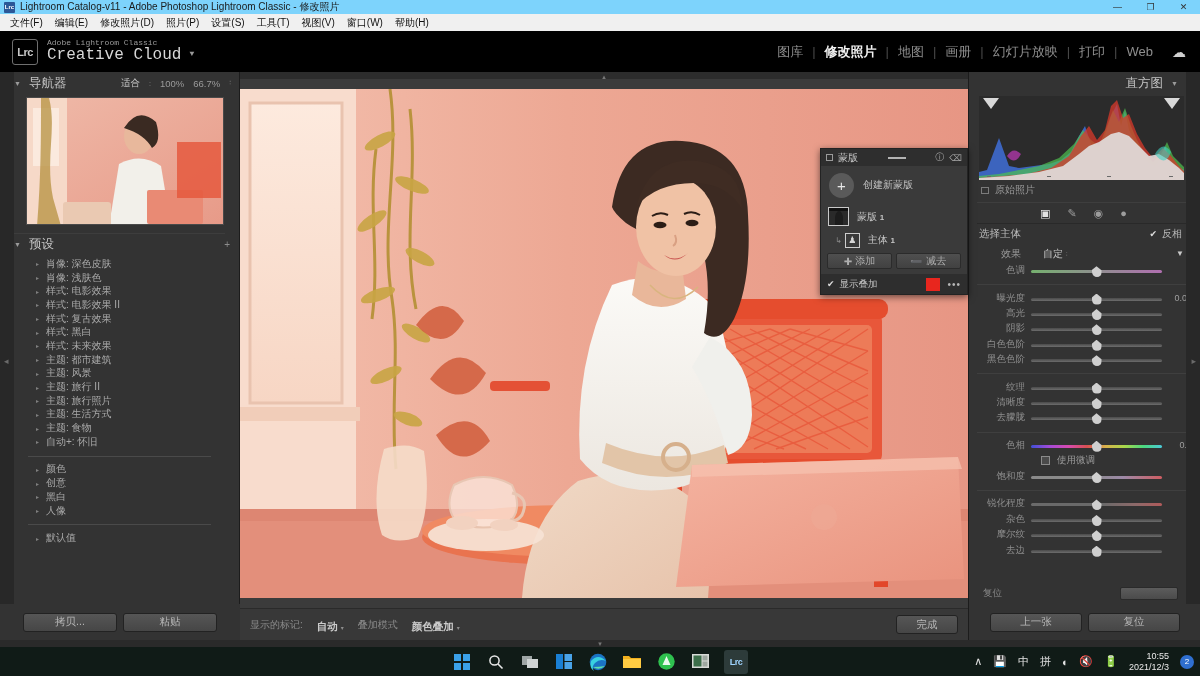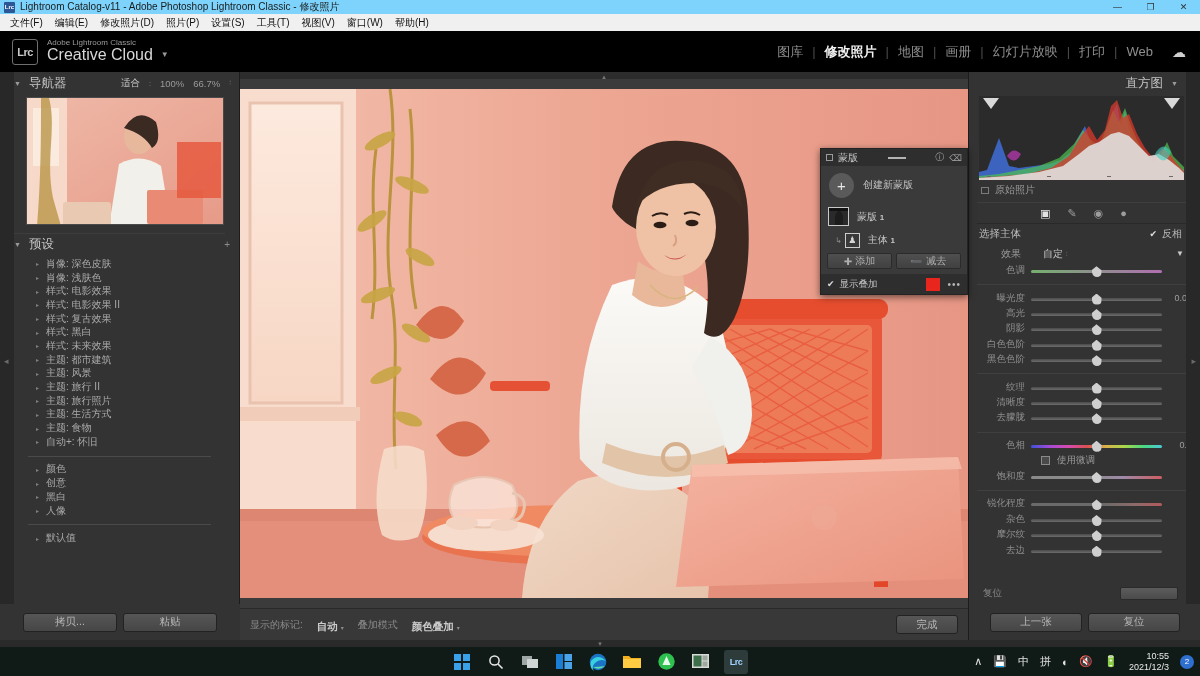--- a/index.html
+++ b/index.html
@@ -39,21 +39,21 @@
   
   .identbar {
     position: absolute; top: 31px; left: 0; width: 1200px; height: 41px;
     background: #000; display: flex; align-items: center;
   }
   .lrc-logo {
     margin-left: 12px; width: 26px; height: 26px; border: 1px solid #6f6f6f;
     border-radius: 3px; color: #c8c8c8; font-size: 11px; font-weight: bold;
     display: flex; align-items: center; justify-content: center; letter-spacing: -0.5px;
   }
-  .ident-text { margin-left: 9px; line-height: 1.05; }
+  .ident-text { margin-left: 9px; line-height: 1.05; font-family: Liberation Mono, monospace; }
   .ident-sub { font-size: 8px; color: #9a9a9a; }
   .ident-main { font-size: 16px; color: #d7d7d7; font-weight: 300; }
   .ident-caret { font-size: 8px; color: #999; margin-left: 8px; vertical-align: 3px; }
   .modules { margin-left: auto; margin-right: 10px; display: flex; align-items: center; }
   .module {
     font-size: 13px; color: #8e8e8e; padding: 0 9px; white-space: nowrap;
   }
   .module.active { color: #f2f2f2; font-weight: bold; }
   .module-sep { color: #4a4a4a; font-size: 13px; }
   .cloud-icon { margin-left: 10px; margin-right: 4px; color: #cfcfcf; font-size: 14px; }

